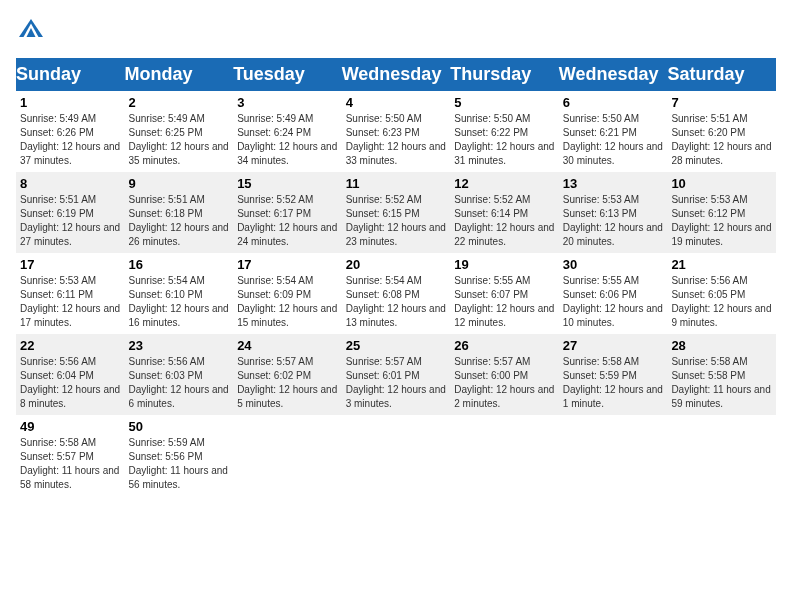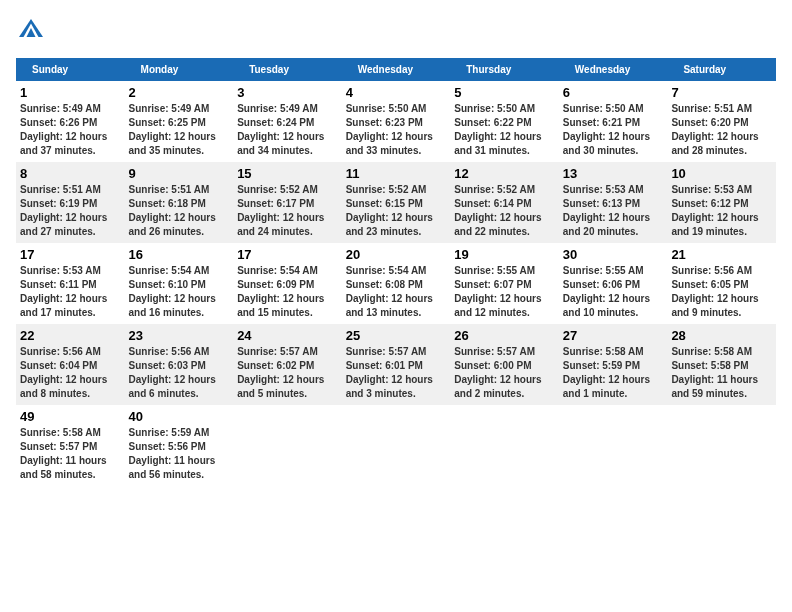--- a/index.html
+++ b/index.html
@@ -55,23 +55,23 @@
     table {
       width: 100%;
       border-collapse: collapse;
       font-size: 11px;
     }
     thead tr {
       background-color: #1a6bb5;
       color: white;
     }
     thead th {
-      padding: 6px 16px;
+      padding: 6px 0;
       text-align: left;
-      font-size: 10px;
+      font-size: 18px;
       font-weight: bold;
     }
     tbody tr {
       vertical-align: top;
     }
     tbody tr:nth-child(odd) {
       background-color: #ffffff;
     }
     tbody tr:nth-child(even) {
       background-color: #f0f0f0;
@@ -85,21 +85,20 @@
     .day-number {
       font-size: 13px;
       font-weight: bold;
       display: block;
       margin-bottom: 2px;
     }
     .day-info {
       font-size: 10px;
       color: #333;
       line-height: 1.4;
-      font-weight: bold;
     }
   </style>
 </head>
 <body>
 
 <div class="header">
   <div class="logo">
     <svg class="logo-icon" viewBox="0 0 40 40">
       <polygon points="20,4 36,28 4,28" fill="#1a6bb5"></polygon>
       <polygon points="20,10 30,28 10,28" fill="white"></polygon>
@@ -248,21 +247,21 @@
           <span class="day-number">28</span>
           <div class="day-info">Sunrise: 5:58 AM<br>Sunset: 5:58 PM<br>Daylight: 11 hours and 59 minutes.</div>
         </td>
       </tr>
       <tr>
         <td>
           <span class="day-number">49</span>
           <div class="day-info">Sunrise: 5:58 AM<br>Sunset: 5:57 PM<br>Daylight: 11 hours and 58 minutes.</div>
         </td>
         <td>
-          <span class="day-number">40</span>
+          <span class="day-number">50</span>
           <div class="day-info">Sunrise: 5:59 AM<br>Sunset: 5:56 PM<br>Daylight: 11 hours and 56 minutes.</div>
         </td>
         <td></td>
         <td></td>
         <td></td>
         <td></td>
         <td></td>
       </tr>
     </tbody>
 </table>

